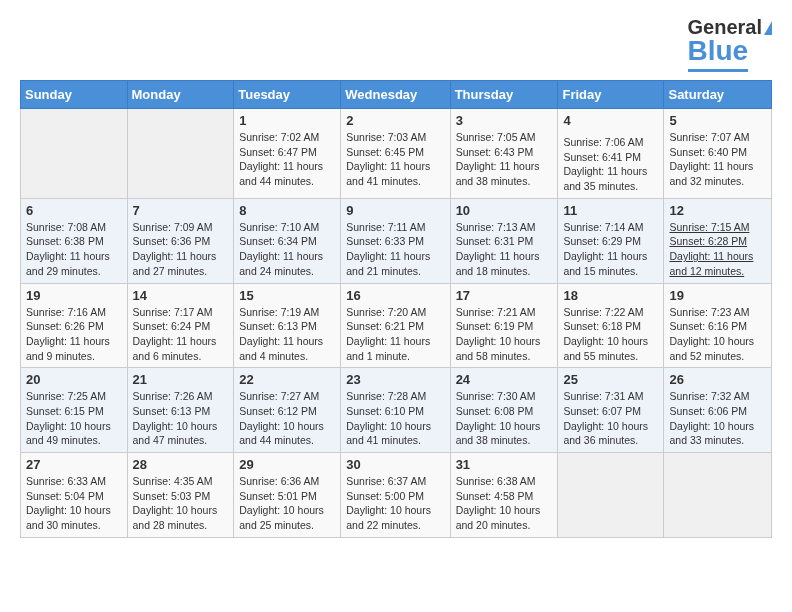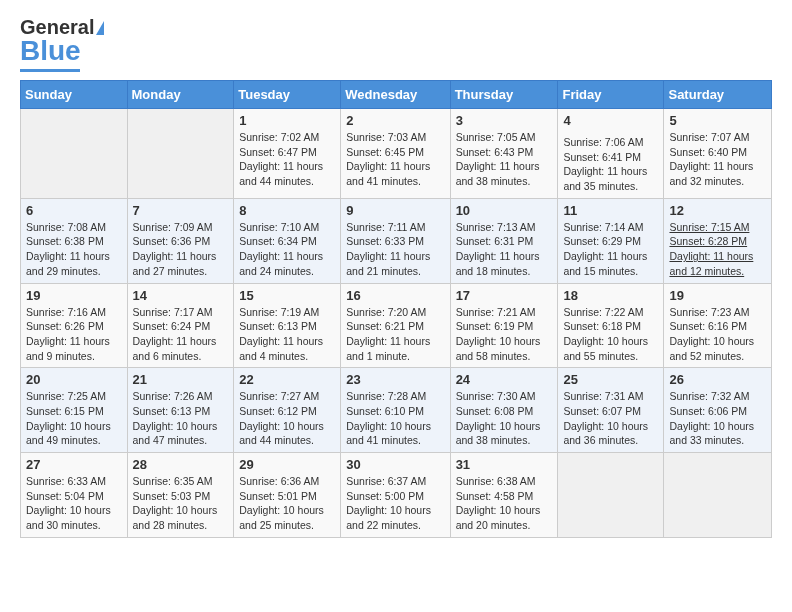--- a/index.html
+++ b/index.html
@@ -5,21 +5,21 @@
     * { box-sizing: border-box; margin: 0; padding: 0; }
     body {
       font-family: Arial, sans-serif;
       background: #fff;
       width: 792px;
       min-height: 612px;
     }
     .header {
       display: flex;
       align-items: flex-start;
-      justify-content: flex-start;
+      justify-content: flex-end;
       padding: 16px 20px 8px 20px;
     }
     .logo {
       display: flex;
       flex-direction: column;
       align-items: flex-start;
     }
     .logo-triangle {
       display: inline-block;
       width: 0;
@@ -298,21 +298,21 @@
         </tr>
         <tr>
           <td>
             <span class="day-number">27</span>
             <div class="day-info" style="white-space: pre-line;">Sunrise: 6:33 AM
 Sunset: 5:04 PM
 Daylight: 10 hours and 30 minutes.</div>
           </td>
           <td>
             <span class="day-number">28</span>
-            <div class="day-info" style="white-space: pre-line;">Sunrise: 6:35 AM
+            <div class="day-info" style="white-space: pre-line;">Sunrise: 4:35 AM
 Sunset: 5:03 PM
 Daylight: 10 hours and 28 minutes.</div>
           </td>
           <td>
             <span class="day-number">29</span>
             <div class="day-info" style="white-space: pre-line;">Sunrise: 6:36 AM
 Sunset: 5:01 PM
 Daylight: 10 hours and 25 minutes.</div>
           </td>
           <td>

